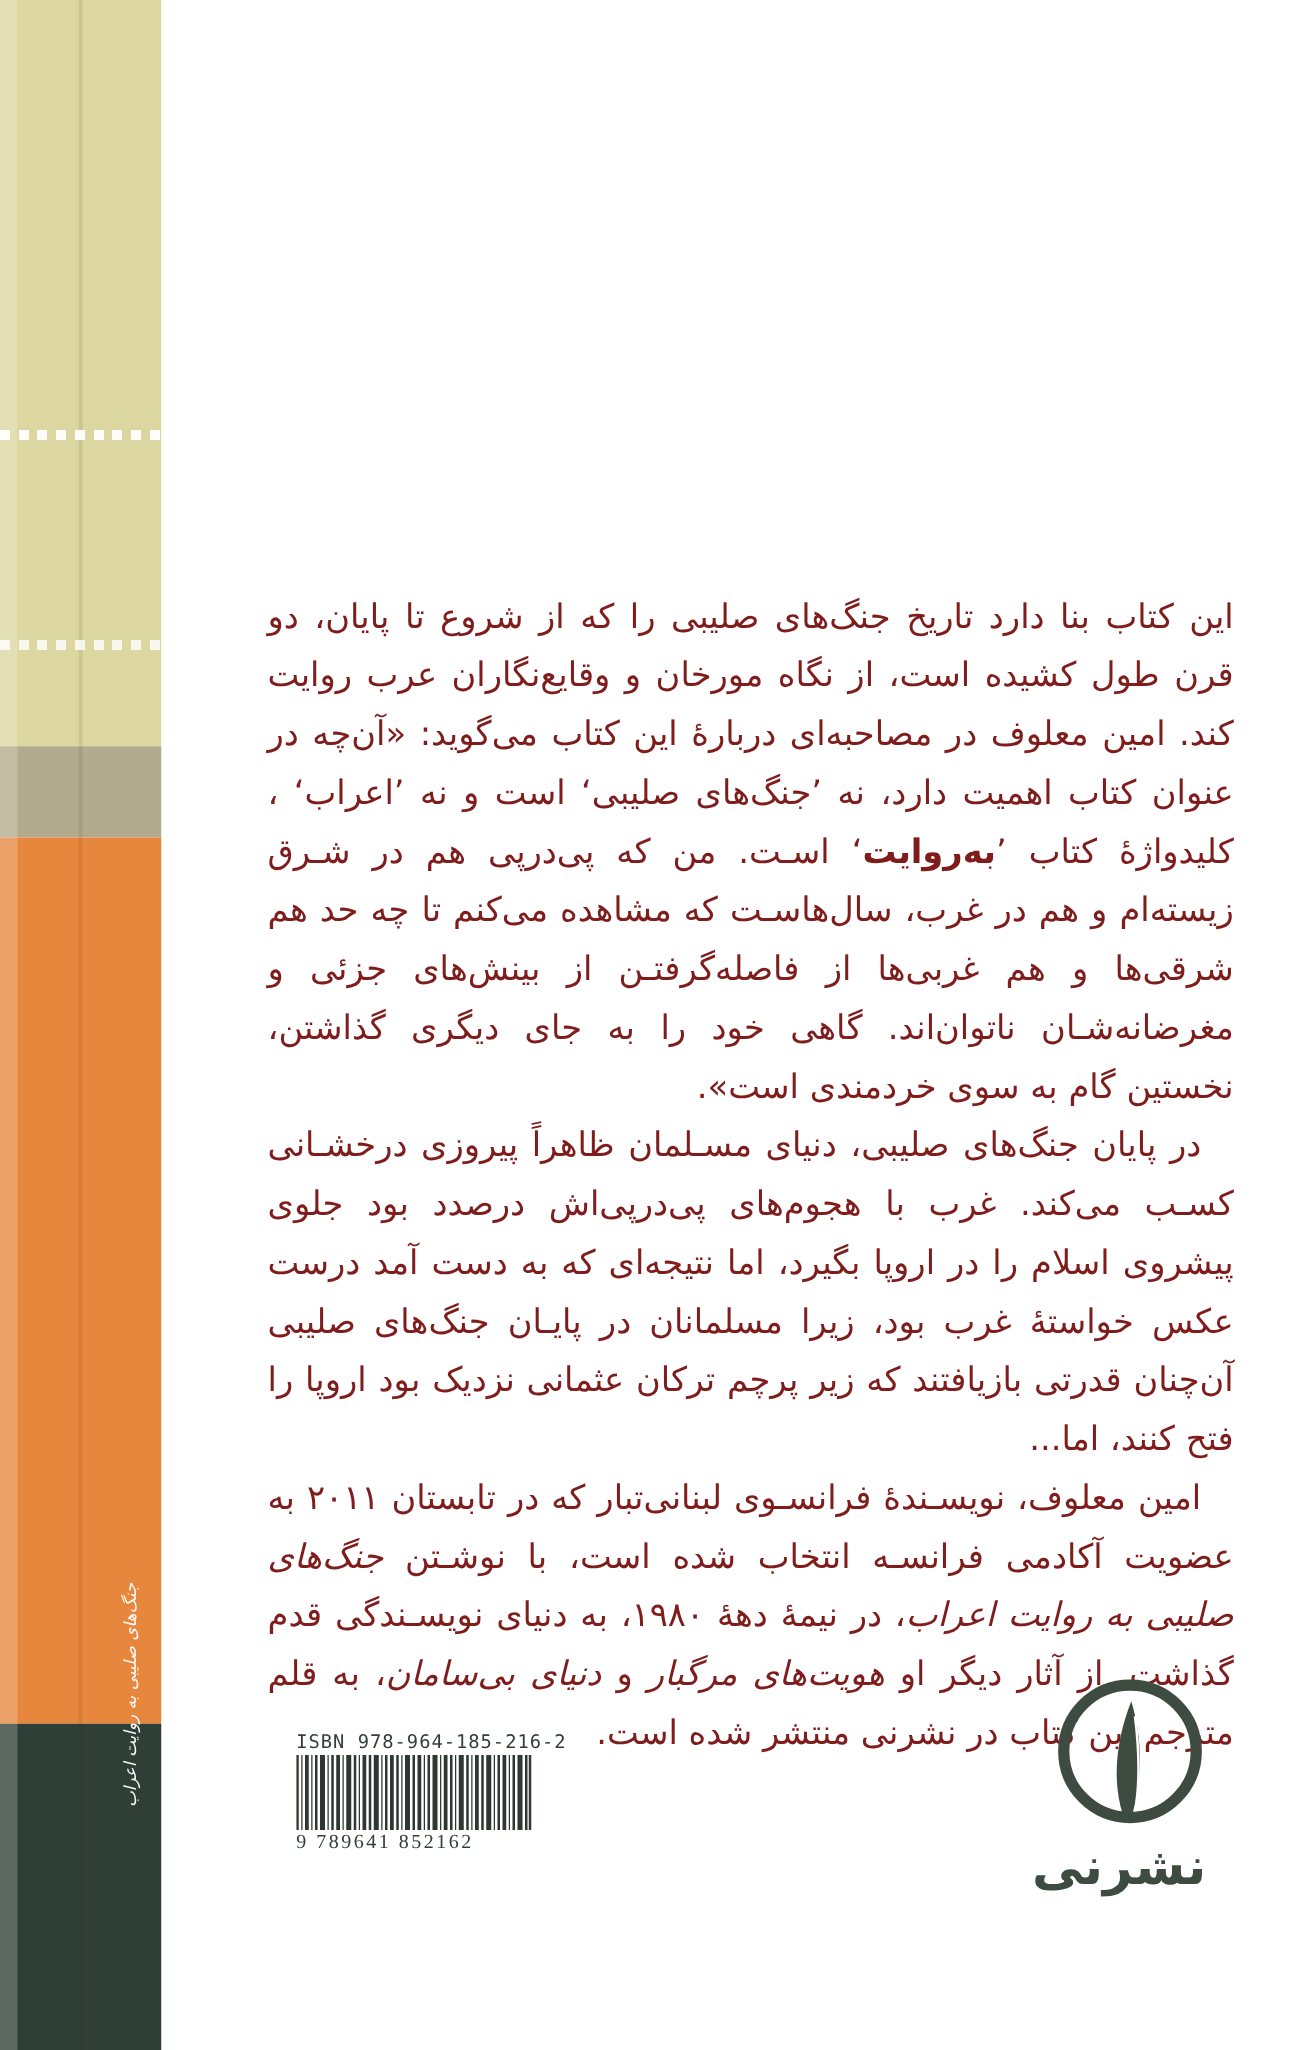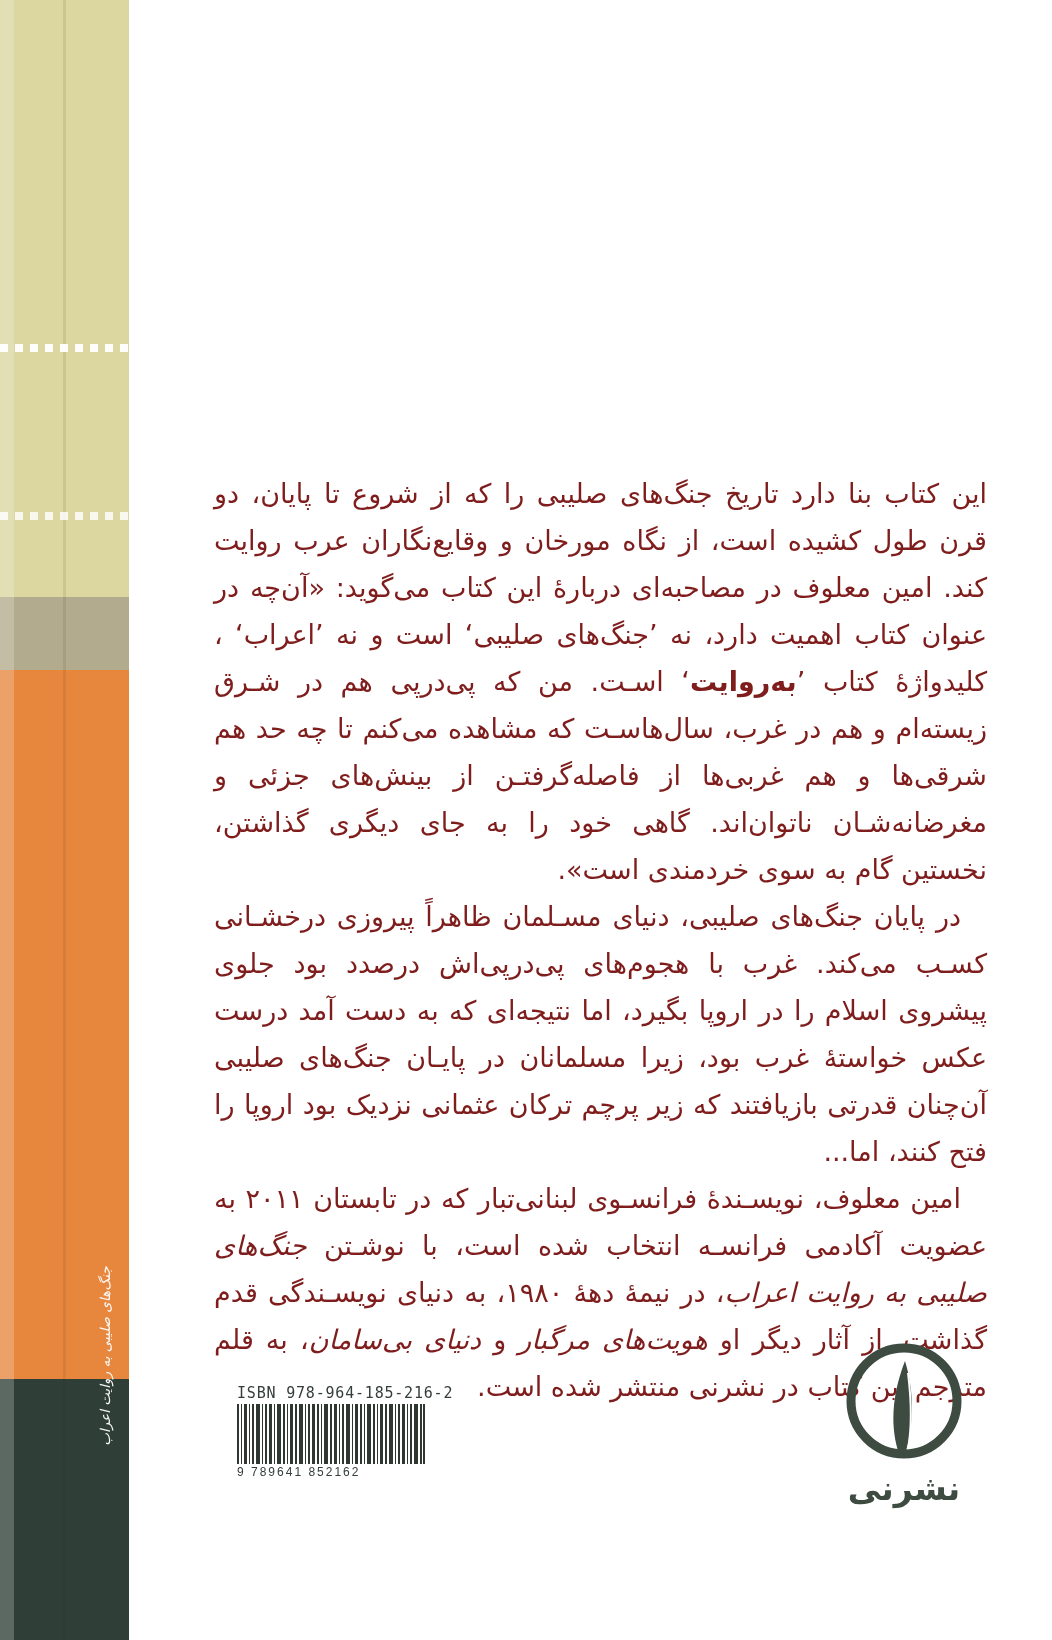--- a/index.html
+++ b/index.html
@@ -35,26 +35,26 @@
   }
   .blurb p{margin:0;}
   .blurb p.indent{text-indent:26px;}
   .kw-bold{font-weight:bold;}
   .title-italic{font-style:italic;}
   
   .barcode-block{position:absolute;left:237px;top:1384px;width:196px;color:#343e38;}
   .isbn-label{font-family:"DejaVu Sans Mono",monospace;font-size:15px;letter-spacing:.8px;
     white-space:nowrap;margin:0 0 2px 0;text-align:right;}
   .bars{display:block;}
-  .barcode-digits{font-family:Liberation Sans, sans-serif;font-size:12px;letter-spacing:2px;
+  .barcode-digits{font-family:Liberation Serif, serif;font-size:16px;letter-spacing:2px;
     white-space:nowrap;margin-top:1px;}
   
   .publisher{position:absolute;left:843px;top:1341px;width:122px;text-align:center;}
   .publisher svg{display:block;margin:0 auto;}
-  .publisher-name{direction:rtl;font-size:33px;font-weight:bold;color:#3d4b41;
+  .publisher-name{direction:rtl;font-size:41px;font-weight:bold;color:#3d4b41;
     margin-top:6px;letter-spacing:0;}
 </style>
 </head>
 <body>
 
 <div class="page">
 
   <div class="band">
     <div class="band-seg band-cream"></div>
     <div class="band-seg band-olive"></div>

